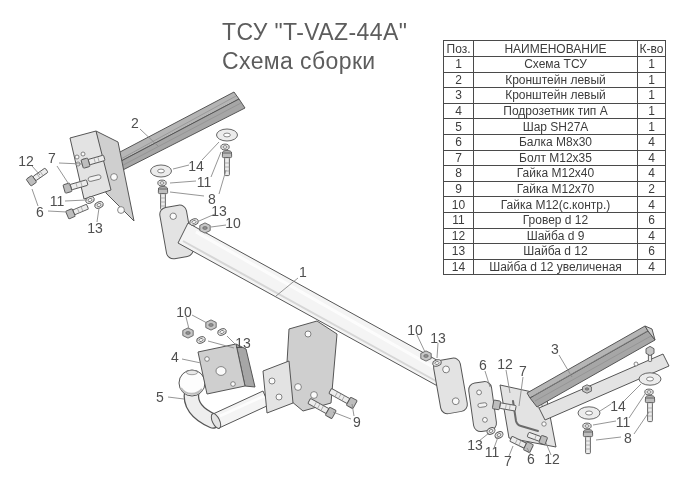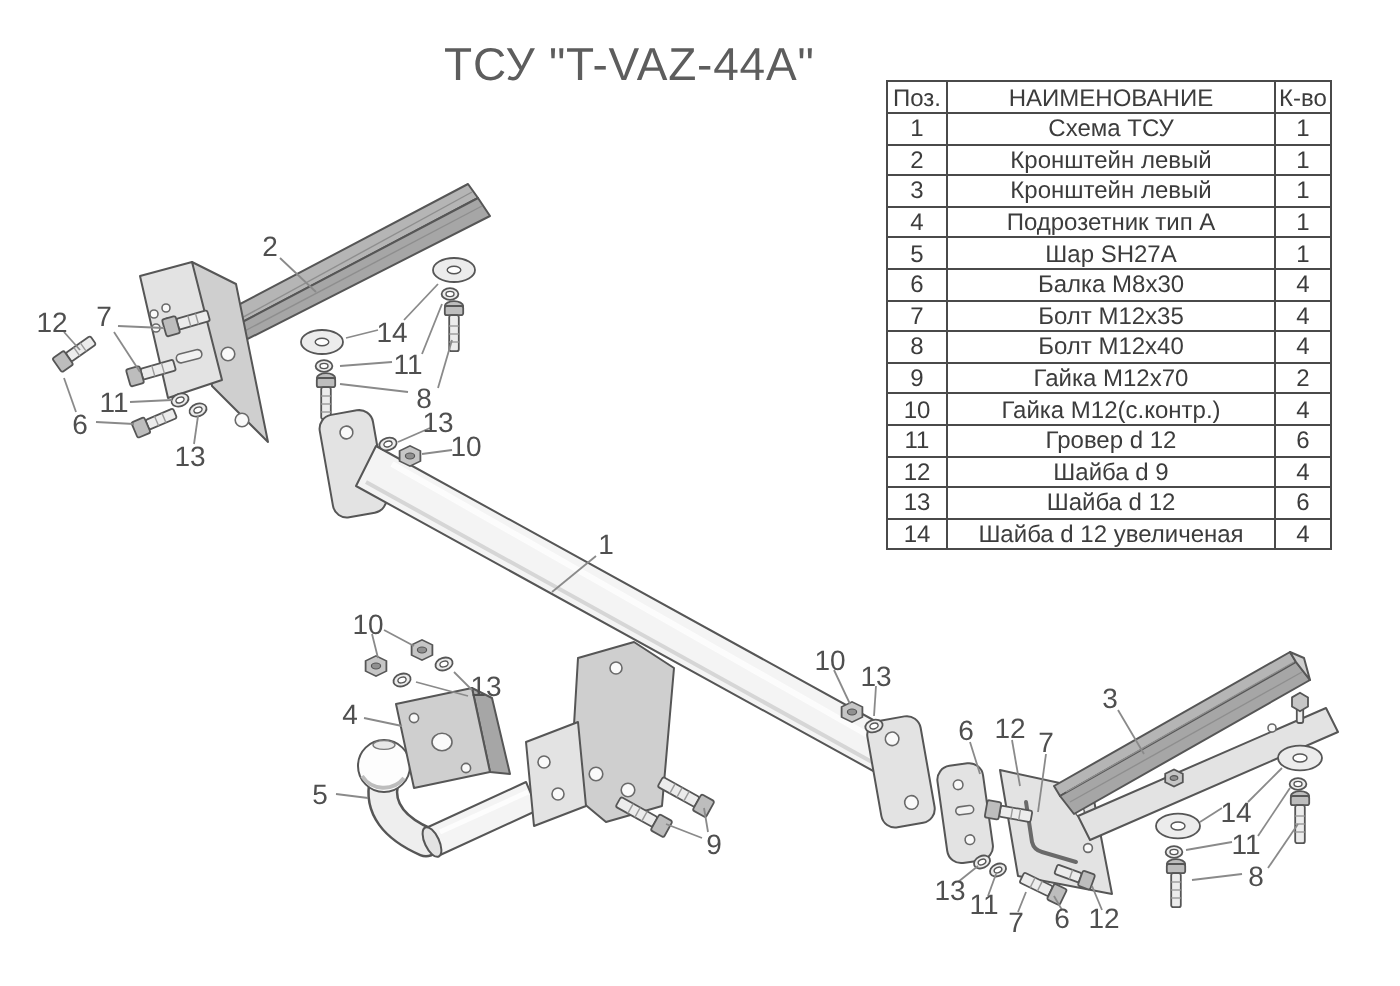--- a/index.html
+++ b/index.html
@@ -31,20 +31,21 @@
   .nbody{fill:#c6c6c6;stroke:#565656;stroke-width:.9}
   .nhole{fill:#909090;stroke:#565656;stroke-width:.6}
 </style>
 </head>
 <body>
 
 <div class="stage">
 
   <div class="title">
     <div>ТСУ "T-VAZ-44A"</div>
+    <div>Схема сборки</div>
   </div>
 
   <table class="parts-table">
     <colgroup>
         <col class="c1">
         <col class="c2">
         <col class="c3">
       </colgroup>
     <thead>
         <tr>
@@ -84,21 +85,21 @@
           <td>Балка М8х30</td>
           <td>4</td>
         </tr>
         <tr>
           <td>7</td>
           <td>Болт М12х35</td>
           <td>4</td>
         </tr>
         <tr>
           <td>8</td>
-          <td>Болт М12х40</td>
+          <td>Гайка М12х40</td>
           <td>4</td>
         </tr>
         <tr>
           <td>9</td>
           <td>Гайка М12х70</td>
           <td>2</td>
         </tr>
         <tr>
           <td>10</td>
           <td>Гайка М12(с.контр.)</td>

